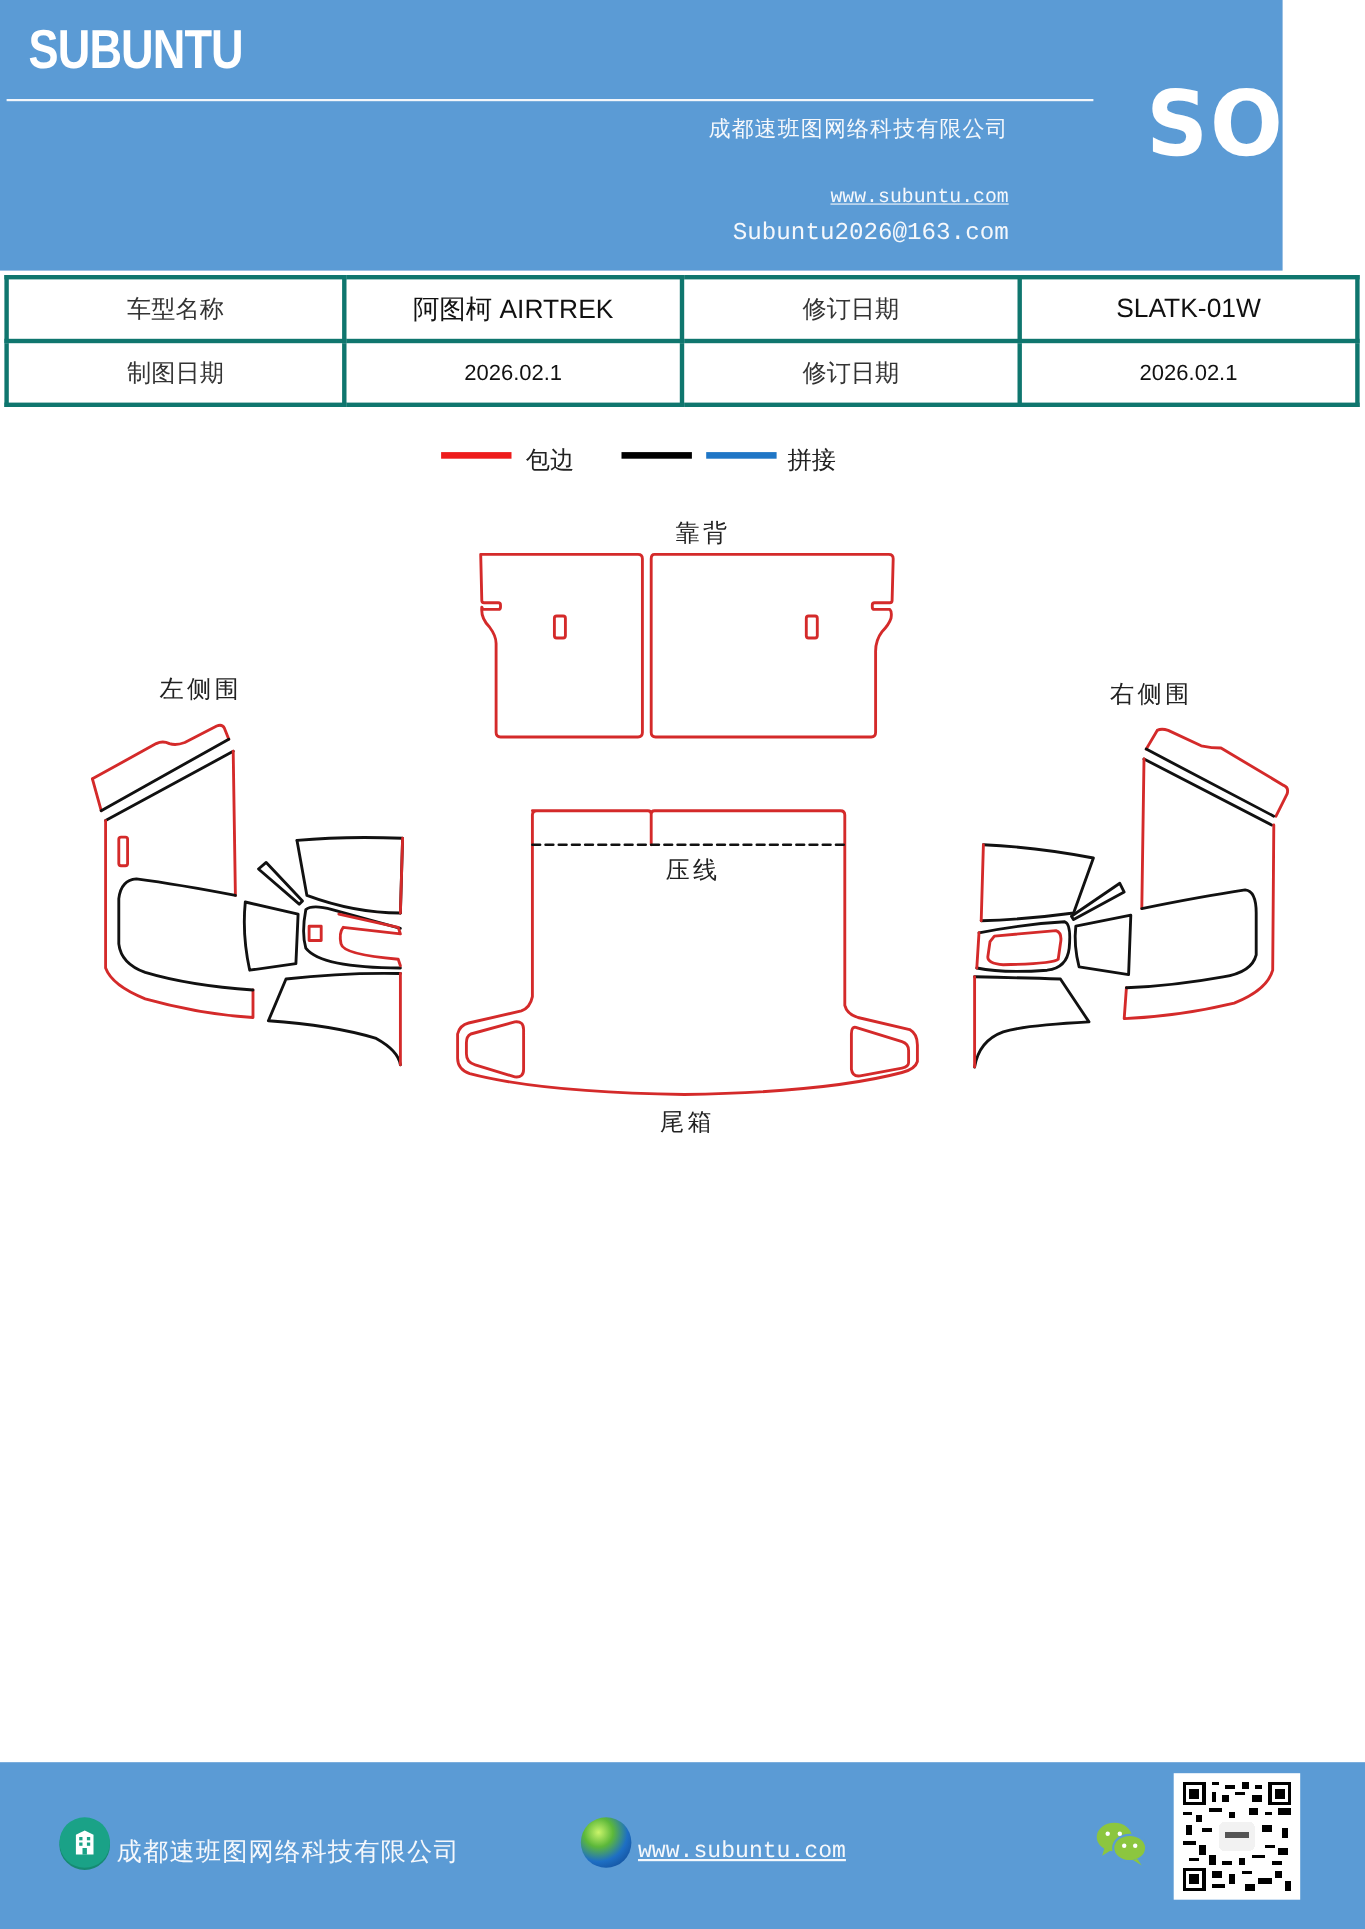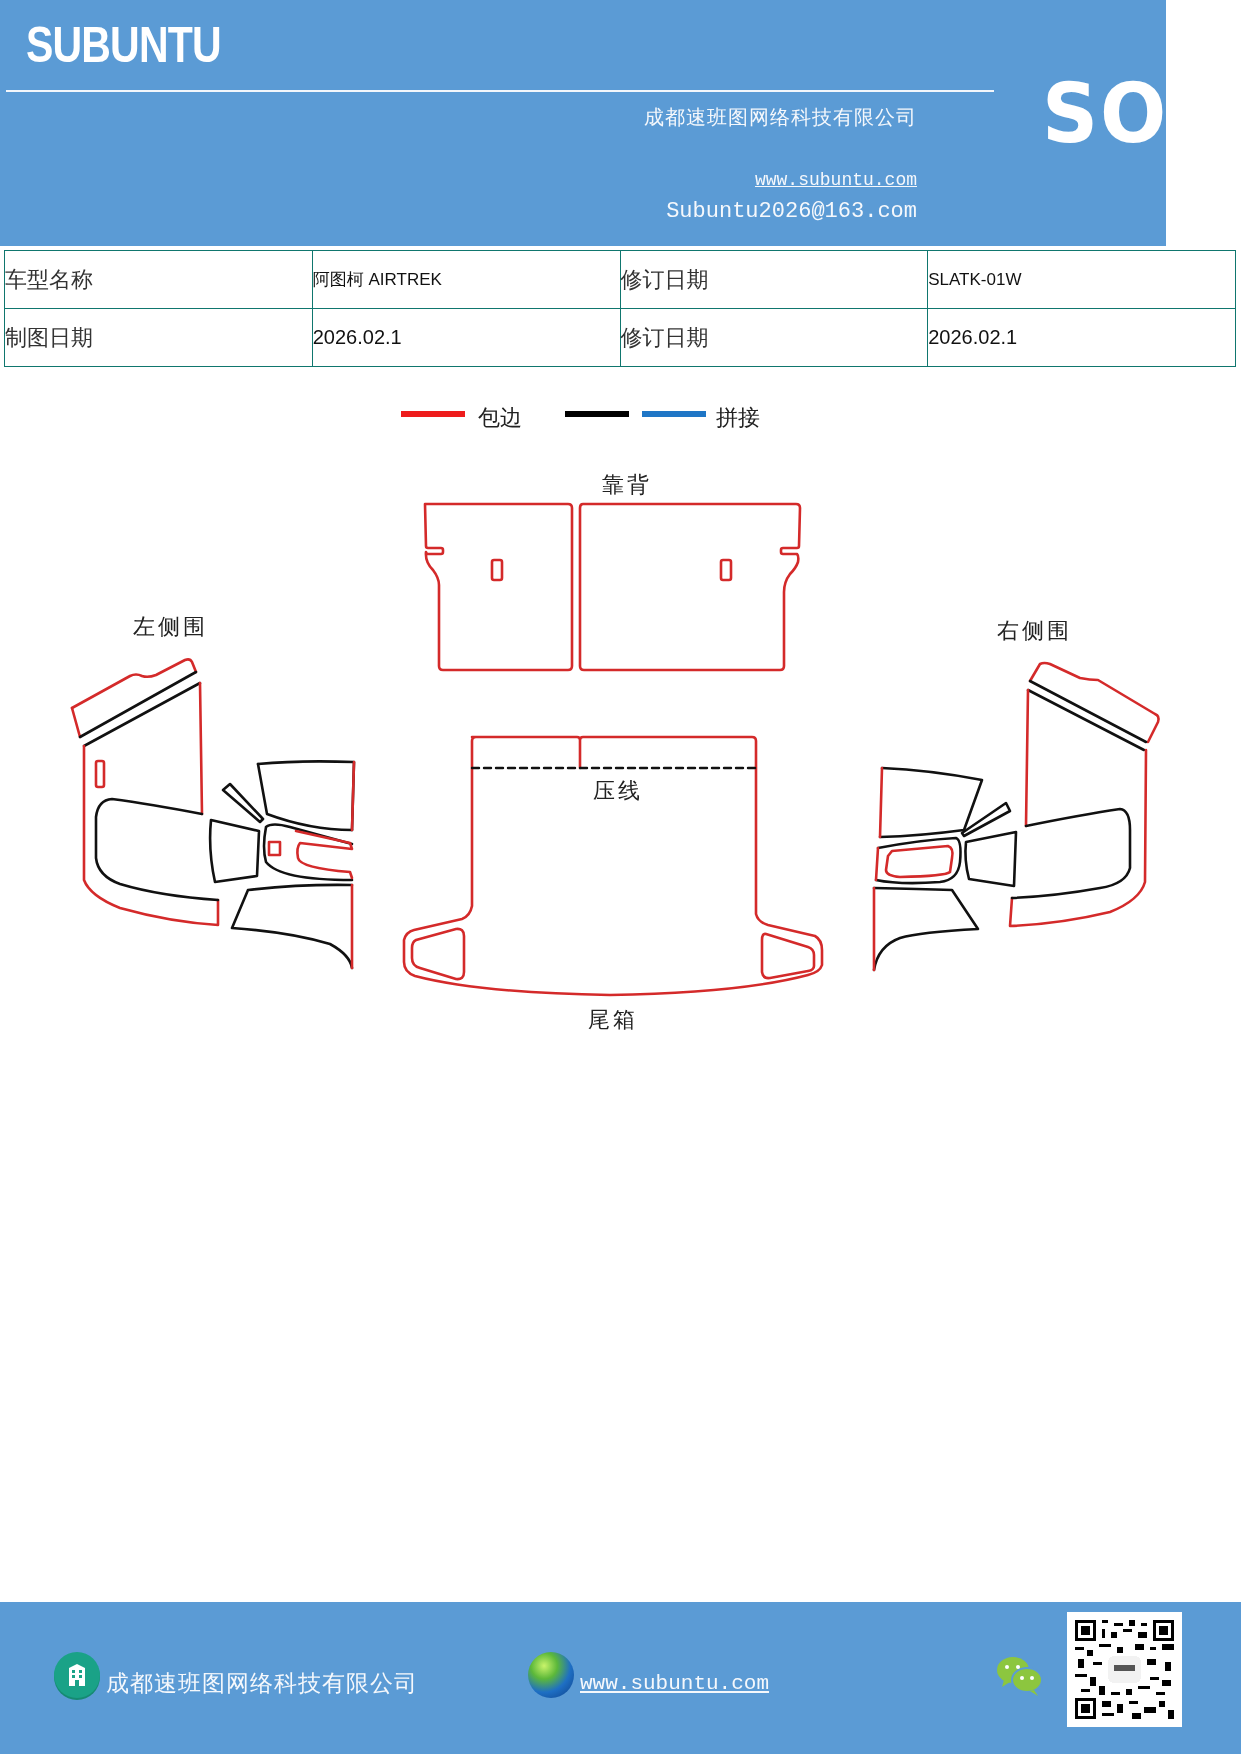--- a/index.html
+++ b/index.html
@@ -11,32 +11,32 @@
     .brand { position: absolute; left: 26px; top: 16px; font-family: "Liberation Sans", sans-serif; font-weight: bold; font-size: 50px; color: #fff; letter-spacing: -1px; transform: scaleX(0.82); transform-origin: left top; }
     .header-rule { position: absolute; left: 6px; top: 90px; width: 988px; height: 2px; background: #f2f6fb; }
     .doc-title { position: absolute; left: 30px; top: 146px; font-family: "DejaVu Serif", serif; font-size: 37px; color: #fff; }
     .company { position: absolute; right: 249px; top: 104px; font-family: "DejaVu Serif", serif; font-size: 20px; color: #f5f8fc; letter-spacing: 1px; }
     .site { position: absolute; right: 249px; top: 170px; font-family: "Liberation Mono", monospace; font-size: 18px; color: #f5f8fc; text-decoration: underline; }
     .email { position: absolute; right: 249px; top: 199px; font-family: "Liberation Mono", monospace; font-size: 22px; color: #f5f8fc; }
     .sop { position: absolute; left: 1042px; top: 66px; font-family: "DejaVu Sans", sans-serif; font-weight: bold; font-size: 82px; color: #fff; letter-spacing: 2px; transform: scaleX(0.95); transform-origin: left top; }
 
     
     .info { position: absolute; left: 4px; top: 250px; width: 1232px; border-collapse: collapse; }
-    .info td { border: 1px solid #0f766e; height: 58px; text-align: left; vertical-align: middle; width: 25%; }
+    .info td { border: 4px solid #0f766e; height: 58px; text-align: center; vertical-align: middle; width: 25%; }
     .info .lbl { font-family: "DejaVu Sans", sans-serif; font-size: 22px; color: #333; }
     .info .val { font-family: "Liberation Sans", sans-serif; font-size: 20px; color: #111; }
-    .info .val.sm { font-size: 17px; }
+    .info .val.sm { font-size: 24px; }
 
     
     .legend { position: absolute; top: 400px; left: 0; width: 1038px; height: 40px; }
     .legend .sw { position: absolute; top: 11px; height: 6px; width: 64px; }
     .legend .txt { position: absolute; top: 3px; font-size: 22px; color: #222; }
 
     
-    .diagram { position: absolute; left: 0; top: 440px; width: 1226px; height: 620px; }
+    .diagram { position: absolute; left: 12px; top: 440px; width: 1226px; height: 620px; }
     .part-label { position: absolute; font-size: 22px; color: #222; letter-spacing: 3px; }
 
     
     .footer { position: absolute; left: 0; top: 1602px; width: 1241px; height: 152px; background: #5b9bd5; }
     .footer-company { position: absolute; left: 106px; top: 66px; font-family: "DejaVu Serif", serif; font-size: 23px; color: #f5f8fc; letter-spacing: 1px; }
     .footer-site { position: absolute; left: 580px; top: 70px; font-family: "Liberation Mono", monospace; font-size: 21px; color: #f5f8fc; text-decoration: underline; }
     .icon-building { position: absolute; left: 54px; top: 50px; width: 46px; height: 46px; border-radius: 50%; background: #1aa287; box-shadow: 0 2px 0 #168a72; }
     .icon-globe { position: absolute; left: 528px; top: 50px; width: 46px; height: 46px; border-radius: 50%; background: radial-gradient(circle at 35% 30%, #c9f46a 0%, #5cb83a 30%, #1e6fc4 60%, #0d3e86 100%); }
     .icon-wechat { position: absolute; left: 996px; top: 52px; width: 48px; height: 44px; }
     .qr { position: absolute; left: 1067px; top: 10px; width: 115px; height: 115px; background: #fff; padding: 8px; }

